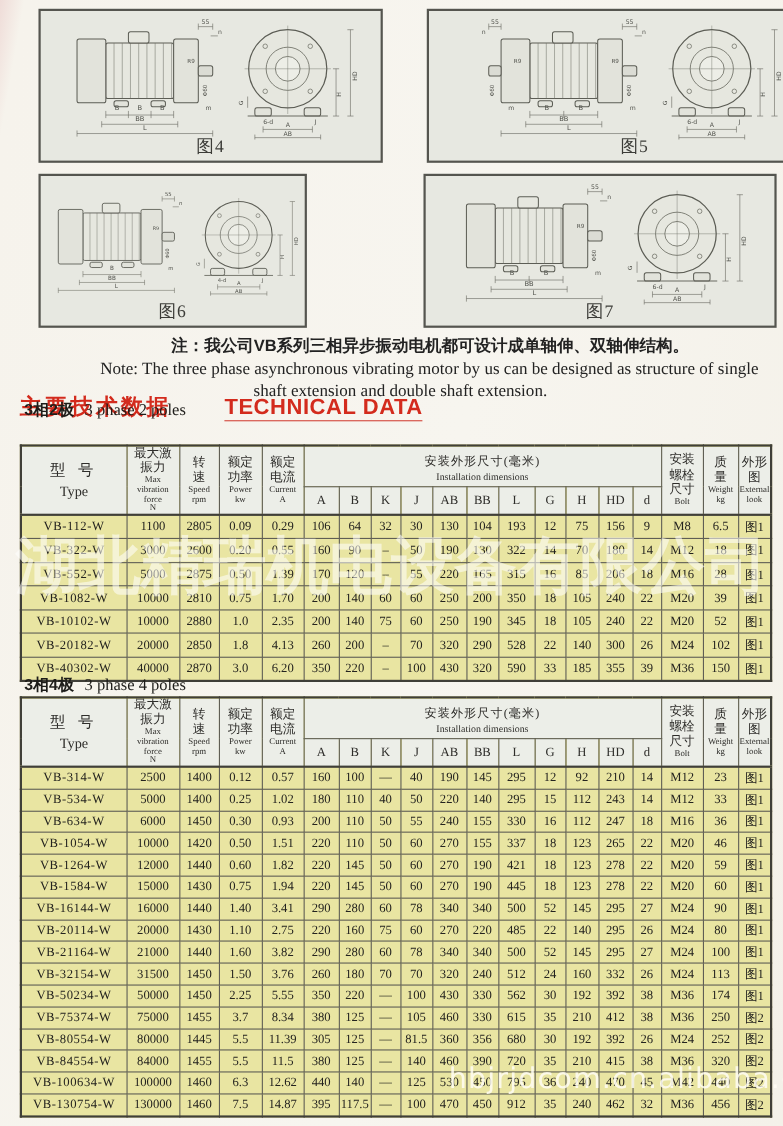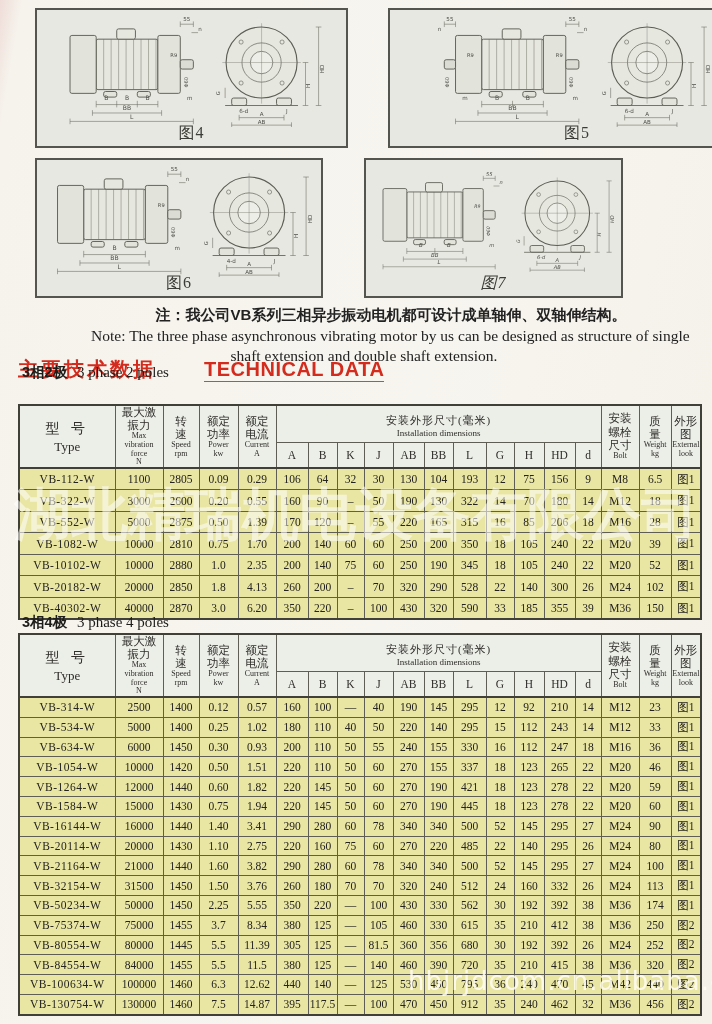--- a/index.html
+++ b/index.html
@@ -8,22 +8,22 @@
        font-family:"Liberation Serif","DejaVu Serif",serif;color:#2e2d2a;}
   #page{position:absolute;inset:0;}
 
   
   .panel{position:absolute;background:#e7e8e1;border:2px solid #55554f;box-sizing:border-box;}
   .panel svg{display:block;width:100%;height:114px;margin-top:3px;}
   .pcap{position:absolute;bottom:2px;left:0;width:100%;text-align:center;
         font-size:16px;color:#3c3c38;letter-spacing:1px;}
   #panel0{left:35px;top:8px;width:313px;height:140px;}
   #panel1{left:388px;top:8px;width:378px;height:140px;}
-  #panel2{left:35px;top:158px;width:288px;height:140px;}
-  #panel3{left:364px;top:158px;width:259px;height:140px;font-style:italic;}
+  #panel2{left:35px;top:158px;width:244px;height:140px;}
+  #panel3{left:385px;top:158px;width:321px;height:140px;}
 
   
   #note{position:absolute;top:305px;left:30px;width:668px;line-height:1.32;text-align:center;}
   .note-cn{margin:0;font-size:15px;font-weight:bold;text-indent:3.6em;
            font-family:"Liberation Sans","DejaVu Sans",sans-serif;color:#222;}
   .note-en{margin:1px 0 0 0;font-size:15.5px;text-indent:3.4em;color:#222;}
 
   
   #headings{position:absolute;top:356px;left:18px;}
   .h-cn{font-size:20px;font-weight:bold;color:#d32b1d;letter-spacing:3px;

